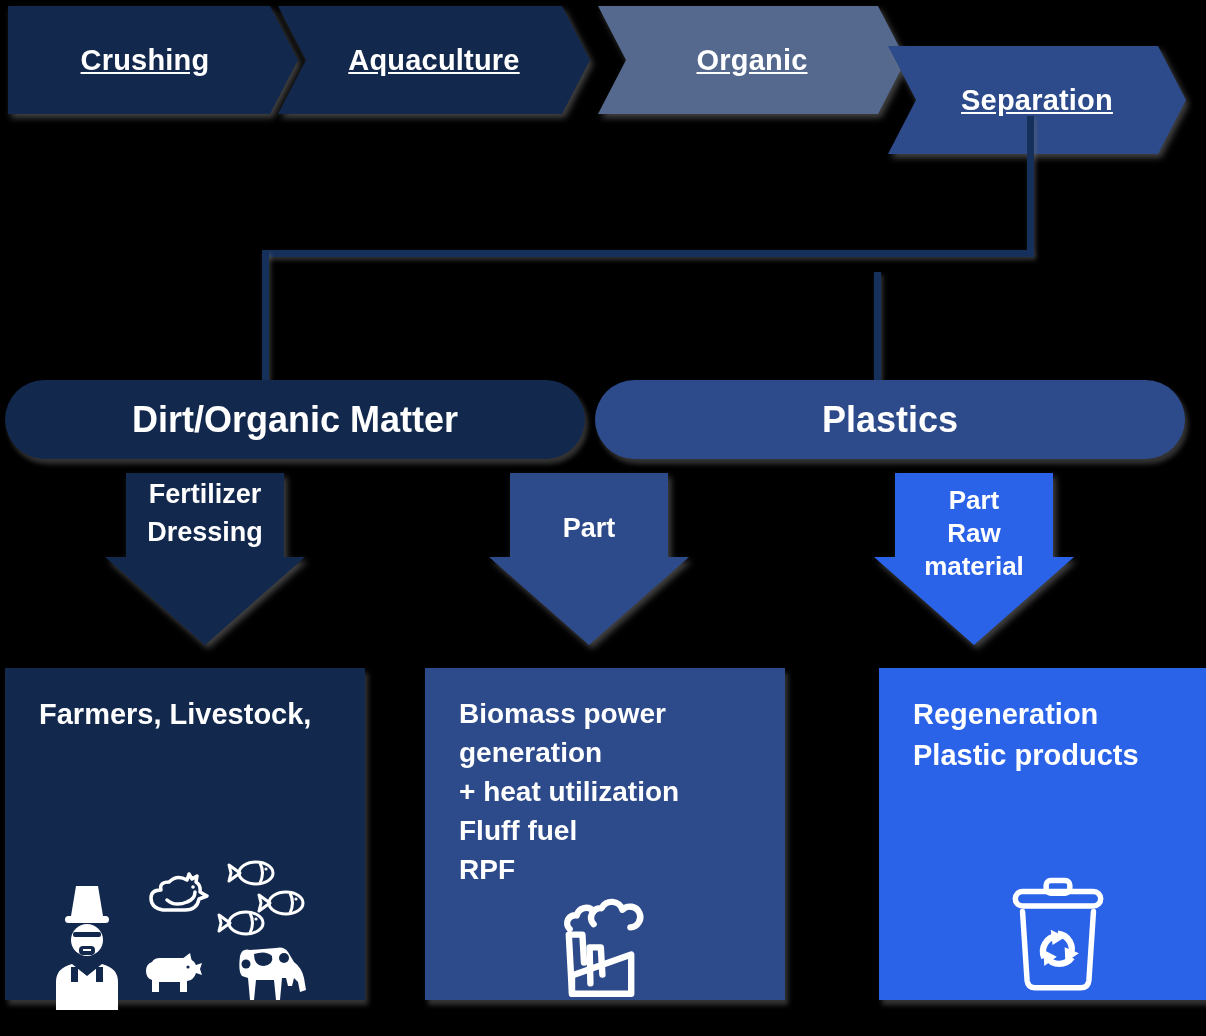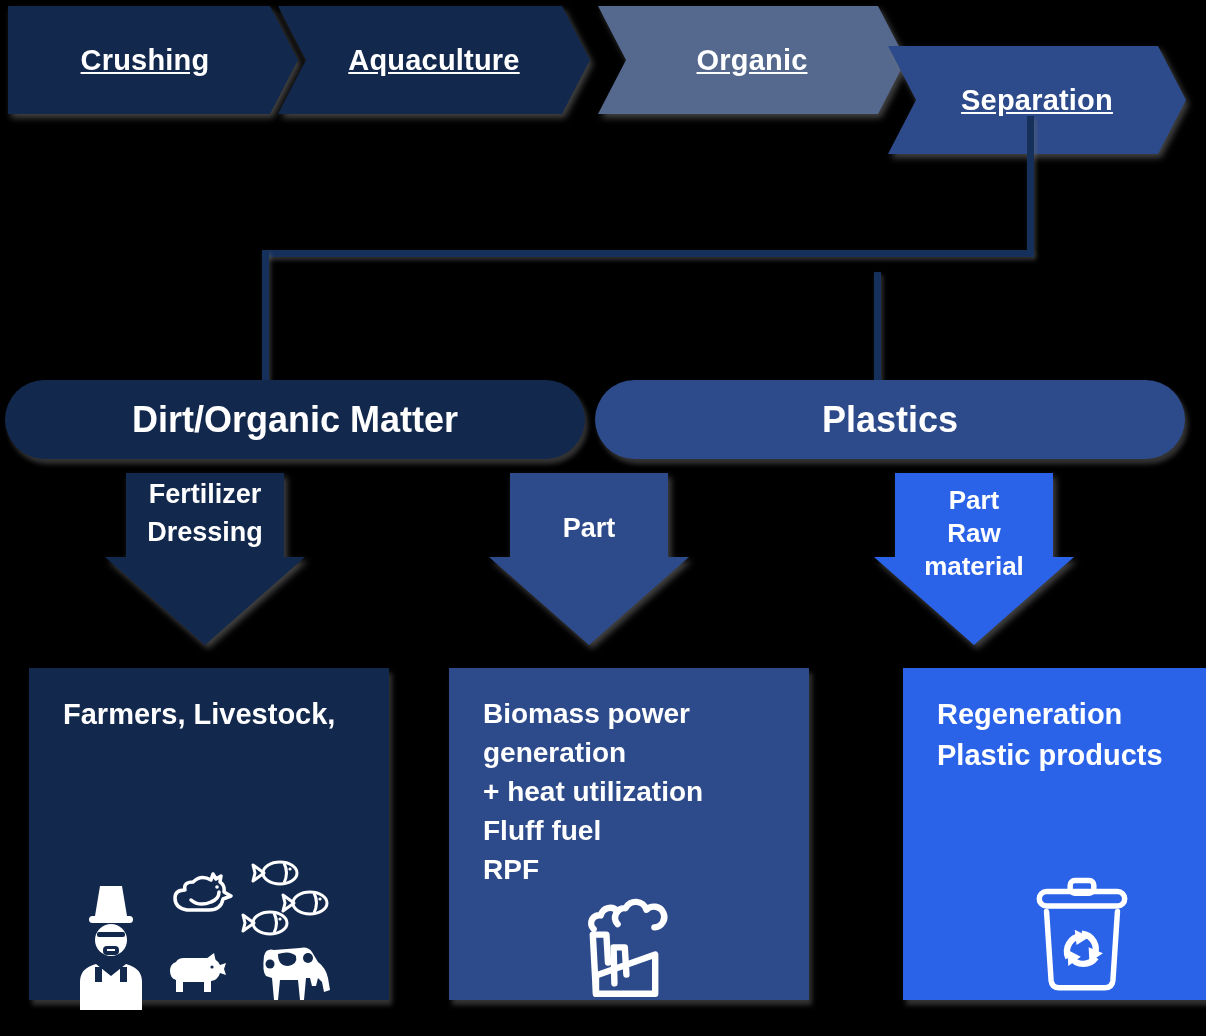--- a/index.html
+++ b/index.html
@@ -28,21 +28,21 @@
                 filter:drop-shadow(3px 4px 3px rgba(120,120,120,.55)); }
   .arrow { width:100%; height:100%; text-align:center; box-sizing:border-box;
            clip-path:polygon(21px 0,179px 0,179px 84px,200px 84px,100px 172px,0 84px,21px 84px); }
   .arrow .ln { font-size:27px; line-height:38px; }
   .arrow.pad2 { padding-top:2px; }
   .arrow.pad1 { padding-top:36px; }
   .arrow.pad3 { padding-top:11px; }
   .arrow.pad3 .ln { font-size:26px; line-height:33px; }
   
   .obox { position:absolute; top:668px; width:360px; height:332px; box-sizing:border-box;
-          padding:26px 34px 0 34px; box-shadow:3px 5px 5px rgba(115,115,115,.45);margin-left:24px; }
+          padding:26px 34px 0 34px; box-shadow:3px 5px 5px rgba(115,115,115,.45); }
   .obox .ln { font-size:29px; line-height:41px; }
   .obox.mid .ln { font-size:28px; line-height:39px; }
   .icon { position:absolute; }
 </style>
 </head>
 <body>
 
 <div class="stage">
 
   <div class="chev-wrap" style="left:8px;width:290px;">

